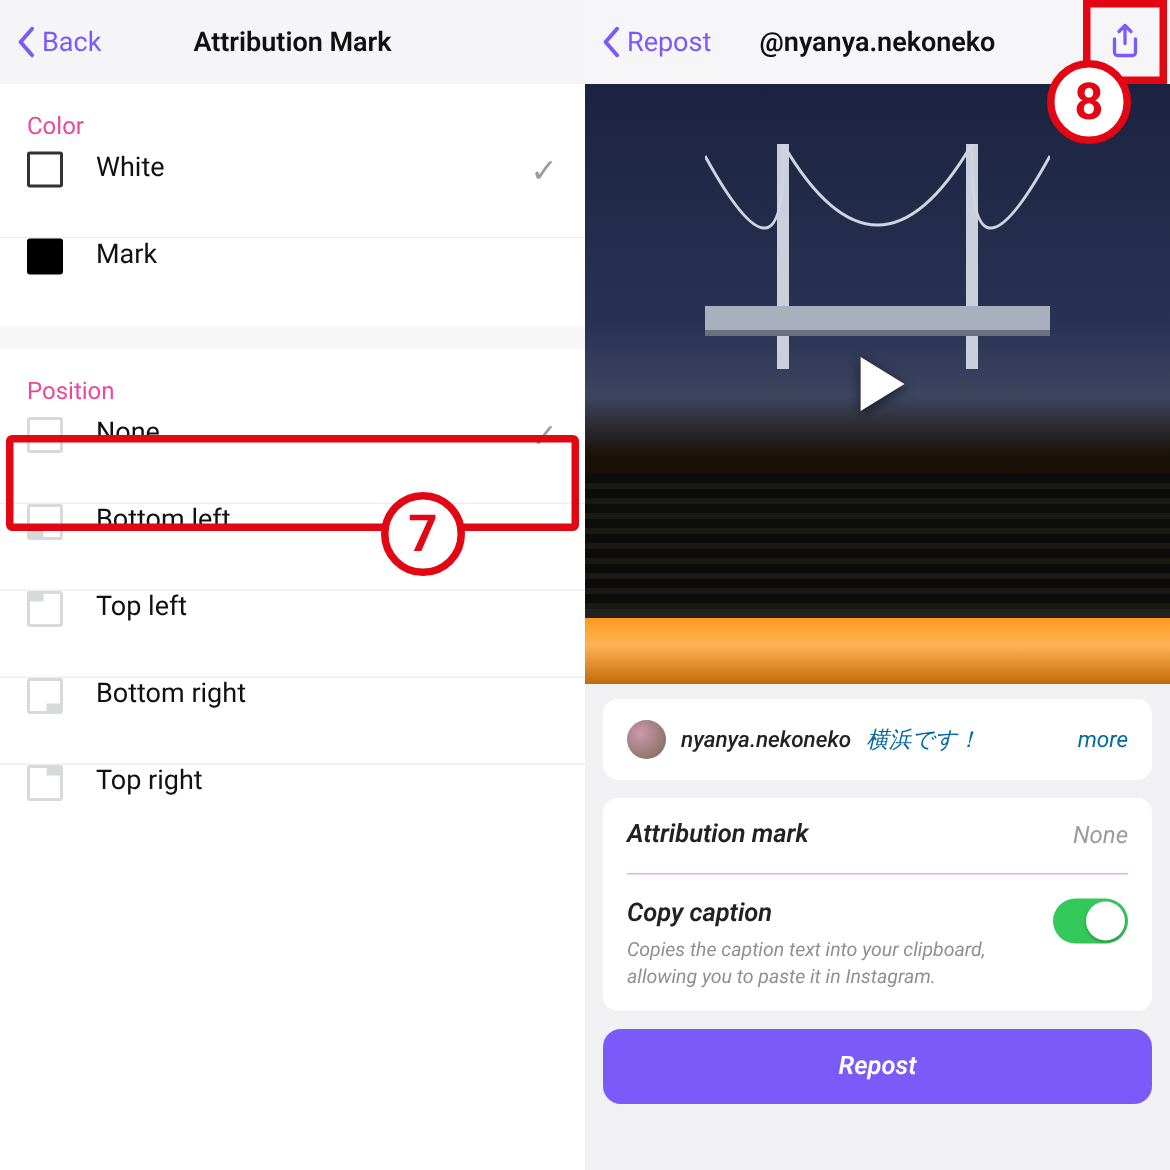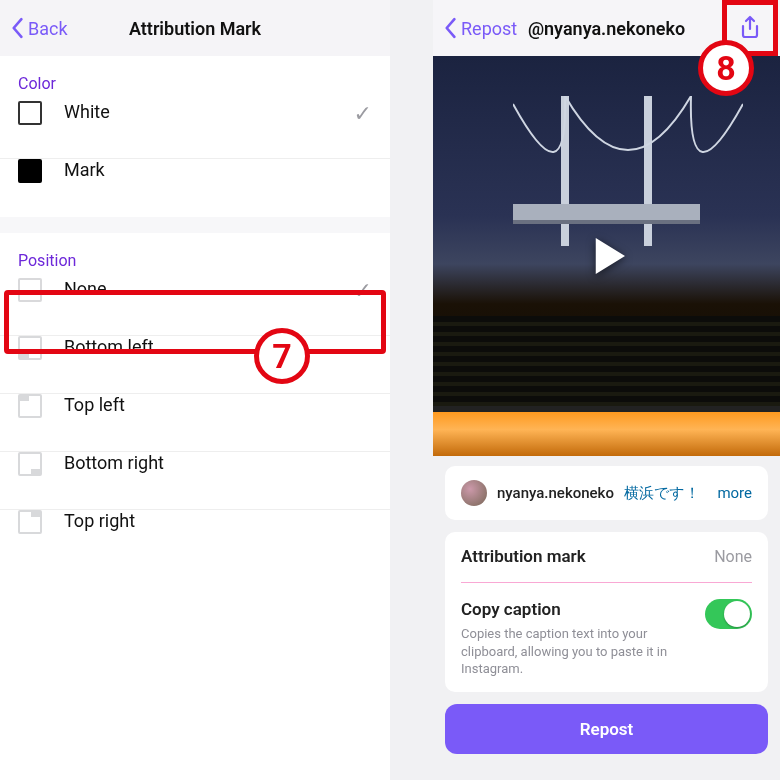--- a/index.html
+++ b/index.html
@@ -1,25 +1,25 @@
 <!DOCTYPE html>
 <html><head>
 <meta charset="utf-8">
 <style>
   * { box-sizing: border-box; margin: 0; padding: 0; font-family: -apple-system, BlinkMacSystemFont, "Segoe UI", Roboto, Helvetica, Arial, sans-serif; }
   body { width: 780px; height: 780px; display: flex; background: #fff; overflow: hidden; }
   .pane { width: 390px; height: 780px; background: #f7f7f9; display: flex; flex-direction: column; }
   .left-pane { background: #fff; overflow:hidden; }
-  .right-pane { background: #f1f1f3; padding-left: 43px; }
+  .right-pane { background: #f1f1f3; }
   .header { height: 56px; display: flex; align-items: center; justify-content: center; position: relative; background: #f5f4f7; }
   .header .back { position: absolute; left: 8px; top: 0; height: 56px; display: flex; align-items: center; color: #7a5af8; font-size: 18px; font-weight: 400; gap: 2px; }
   .header .back svg { width: 18px; height: 22px; }
   .header .title { font-size: 18px; font-weight: 600; color: #111; }
   .header .action { position: absolute; right: 10px; top: 8px; width: 40px; height: 40px; display:flex; align-items:center; justify-content:center; color:#7a5af8; }
-  .section-label { color: #6d28d9; font-size: 16px; padding: 18px 18px 8px 18px; }
+  .section-label { color: #ec4899; font-size: 16px; padding: 18px 18px 8px 18px; }
   .option-row { height: 58px; display: flex; padding: 0 18px; background:#fff; border-bottom:1px solid #eee; position:relative; }
   .option-row.last { border-bottom: none; }
   .swatch { width: 24px; height: 24px; border: 2px solid #333; margin-right: 22px; border-radius: 2px; }
   .swatch.black { background:#000; border-color:#000; }
   .pos-icon { width: 24px; height: 24px; border: 2px solid #888a90; margin-right: 22px; border-radius:2px; opacity:.32; position:relative; }
   .pos-icon.bl::after{content:'';position:absolute;left:-1px;bottom:-1px;width:10px;height:6px;background:#888a90;}
   .pos-icon.br::after{content:'';position:absolute;right:-1px;bottom:-1px;width:10px;height:6px;background:#888a90;}
   .pos-icon.tl::after{content:'';position:absolute;left:-1px;top:-1px;width:10px;height:6px;background:#888a90;}
   .pos-icon.tr::after{content:'';position:absolute;right:-1px;top:-1px;width:10px;height:6px;background:#888a90;}
   .opt-label { font-size: 18px; color: #111; font-weight: 400; }
@@ -32,21 +32,21 @@
   .media { flex: 0 0 auto; background: #0a1028; height: 400px; position:relative; overflow:hidden; }
   .media .sky { position:absolute; inset:0; background: linear-gradient(#1b2340 0%, #2a3254 40%, #3d455f 52%, #1a1106 62%, #050503 100%); }
   .bridge { position:absolute; top:40px; left:80px; right:80px; height:220px; }
   .tower { position:absolute; top:0; width:8px; height:150px; background:#c9d0dc; }
   .tower.l { left:48px; } .tower.r { right:48px; }
   .deck { position:absolute; top:108px; left:0; right:0; height:16px; background:#a9b0bd; box-shadow:0 4px 0 #6a7080; }
   .cable { position:absolute; top:0; left:0; right:0; height:112px; }
   .water { position:absolute; left:0; right:0; top:260px; bottom:8px; background: repeating-linear-gradient(180deg,#0c0c0a 0 6px,#1a1a10 6px 10px); }
   .rail { position:absolute; left:0; right:0; bottom:0; height:50px; background:linear-gradient(180deg,#ff9a1f,#ffb455 40%,#c26a0a 100%); border-top:6px solid #222;}
   .play { position:absolute; left:50%; top:50%; transform:translate(-50%,-50%); color:#fff; filter:drop-shadow(0 2px 4px rgba(0,0,0,.6)); }
-  .card-area { padding: 10px 12px 12px 12px; display:flex; flex-direction:column; gap:12px; background:#f1f1f3; }
+  .card-area { padding: 10px 12px 12px 12px; display:flex; flex-direction:column; gap:12px; background:#f1f1f3;font-style:italic; }
   .card { background:#fff; border-radius:10px; padding:14px 16px; }
   .caption-card { display:flex; align-items:center; gap:10px; }
   .avatar { width:26px; height:26px; border-radius:50%; background: radial-gradient(circle at 35% 35%, #c9a, #765); }
   .user { font-size:15px; font-weight:500; color:#222; }
   .cap { font-size:15px; color:#0369a1; }
   .more { color:#0369a1; font-size:15px; margin-left:auto; }
   .settings-card .row { display:flex; align-items:center; justify-content:space-between; }
   .settings-card .row + .row { margin-top:16px; padding-top:16px; border-top:1px solid #f9a8d4; }
   .set-title { font-size:17px; font-weight:600; color:#222; }
   .set-sub { font-size:13px; color:#8f8f97; margin-top:6px; max-width:260px; line-height:1.35; }

